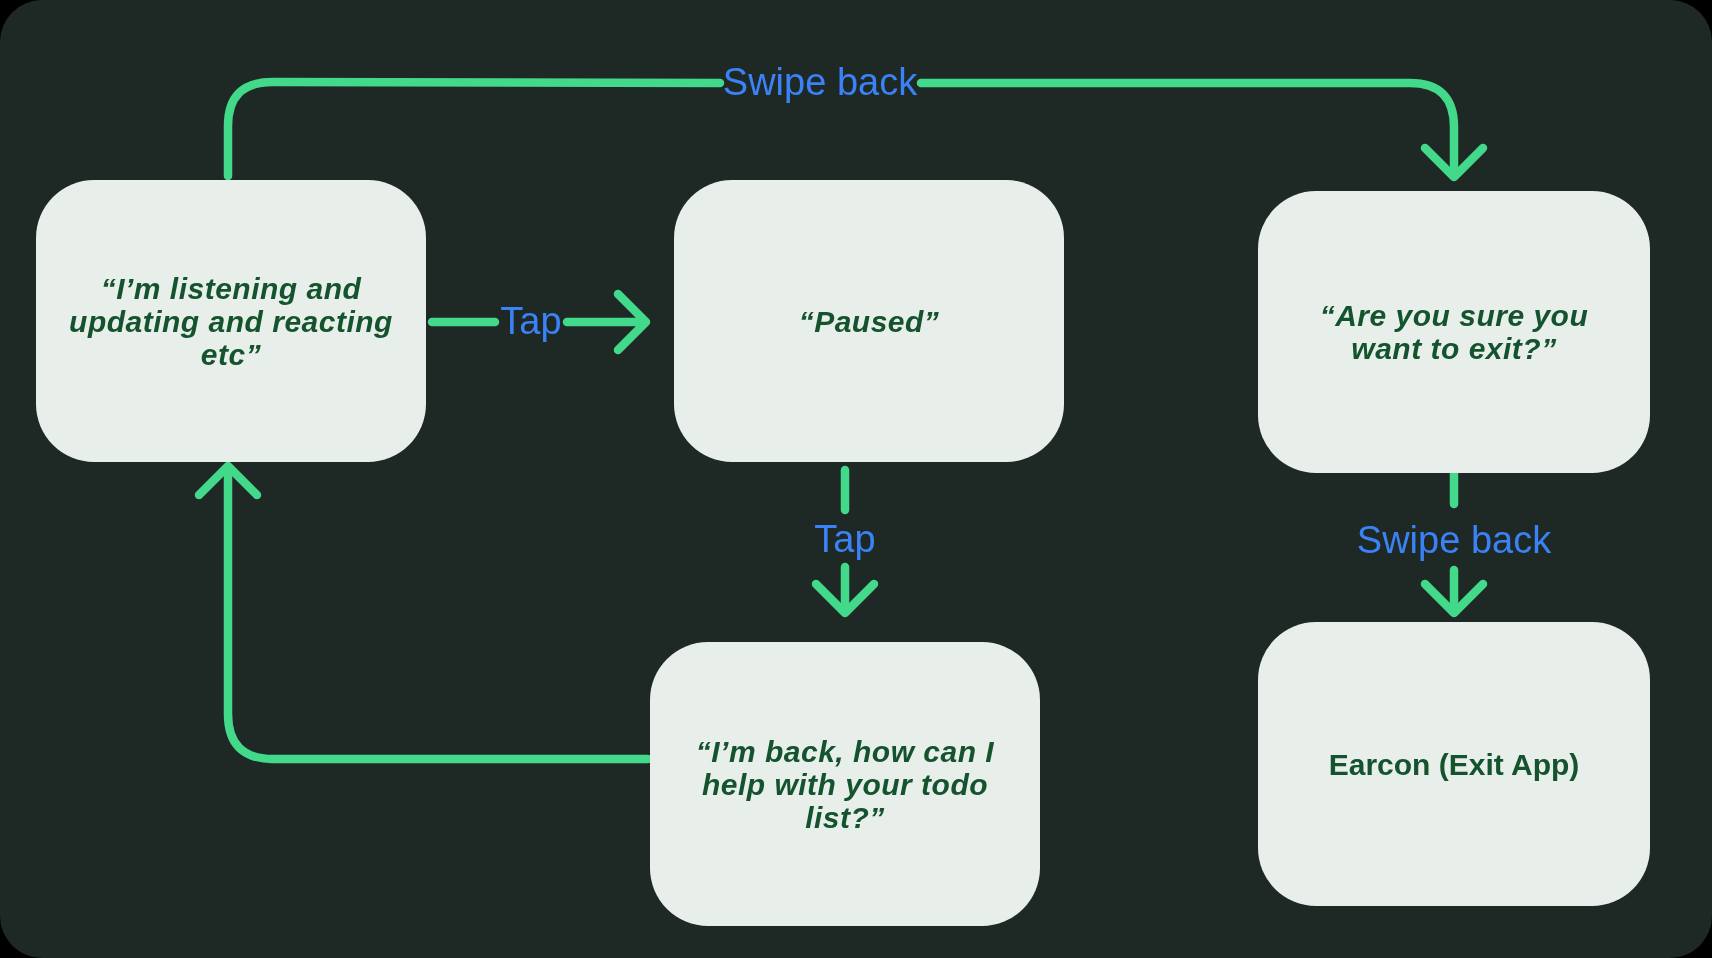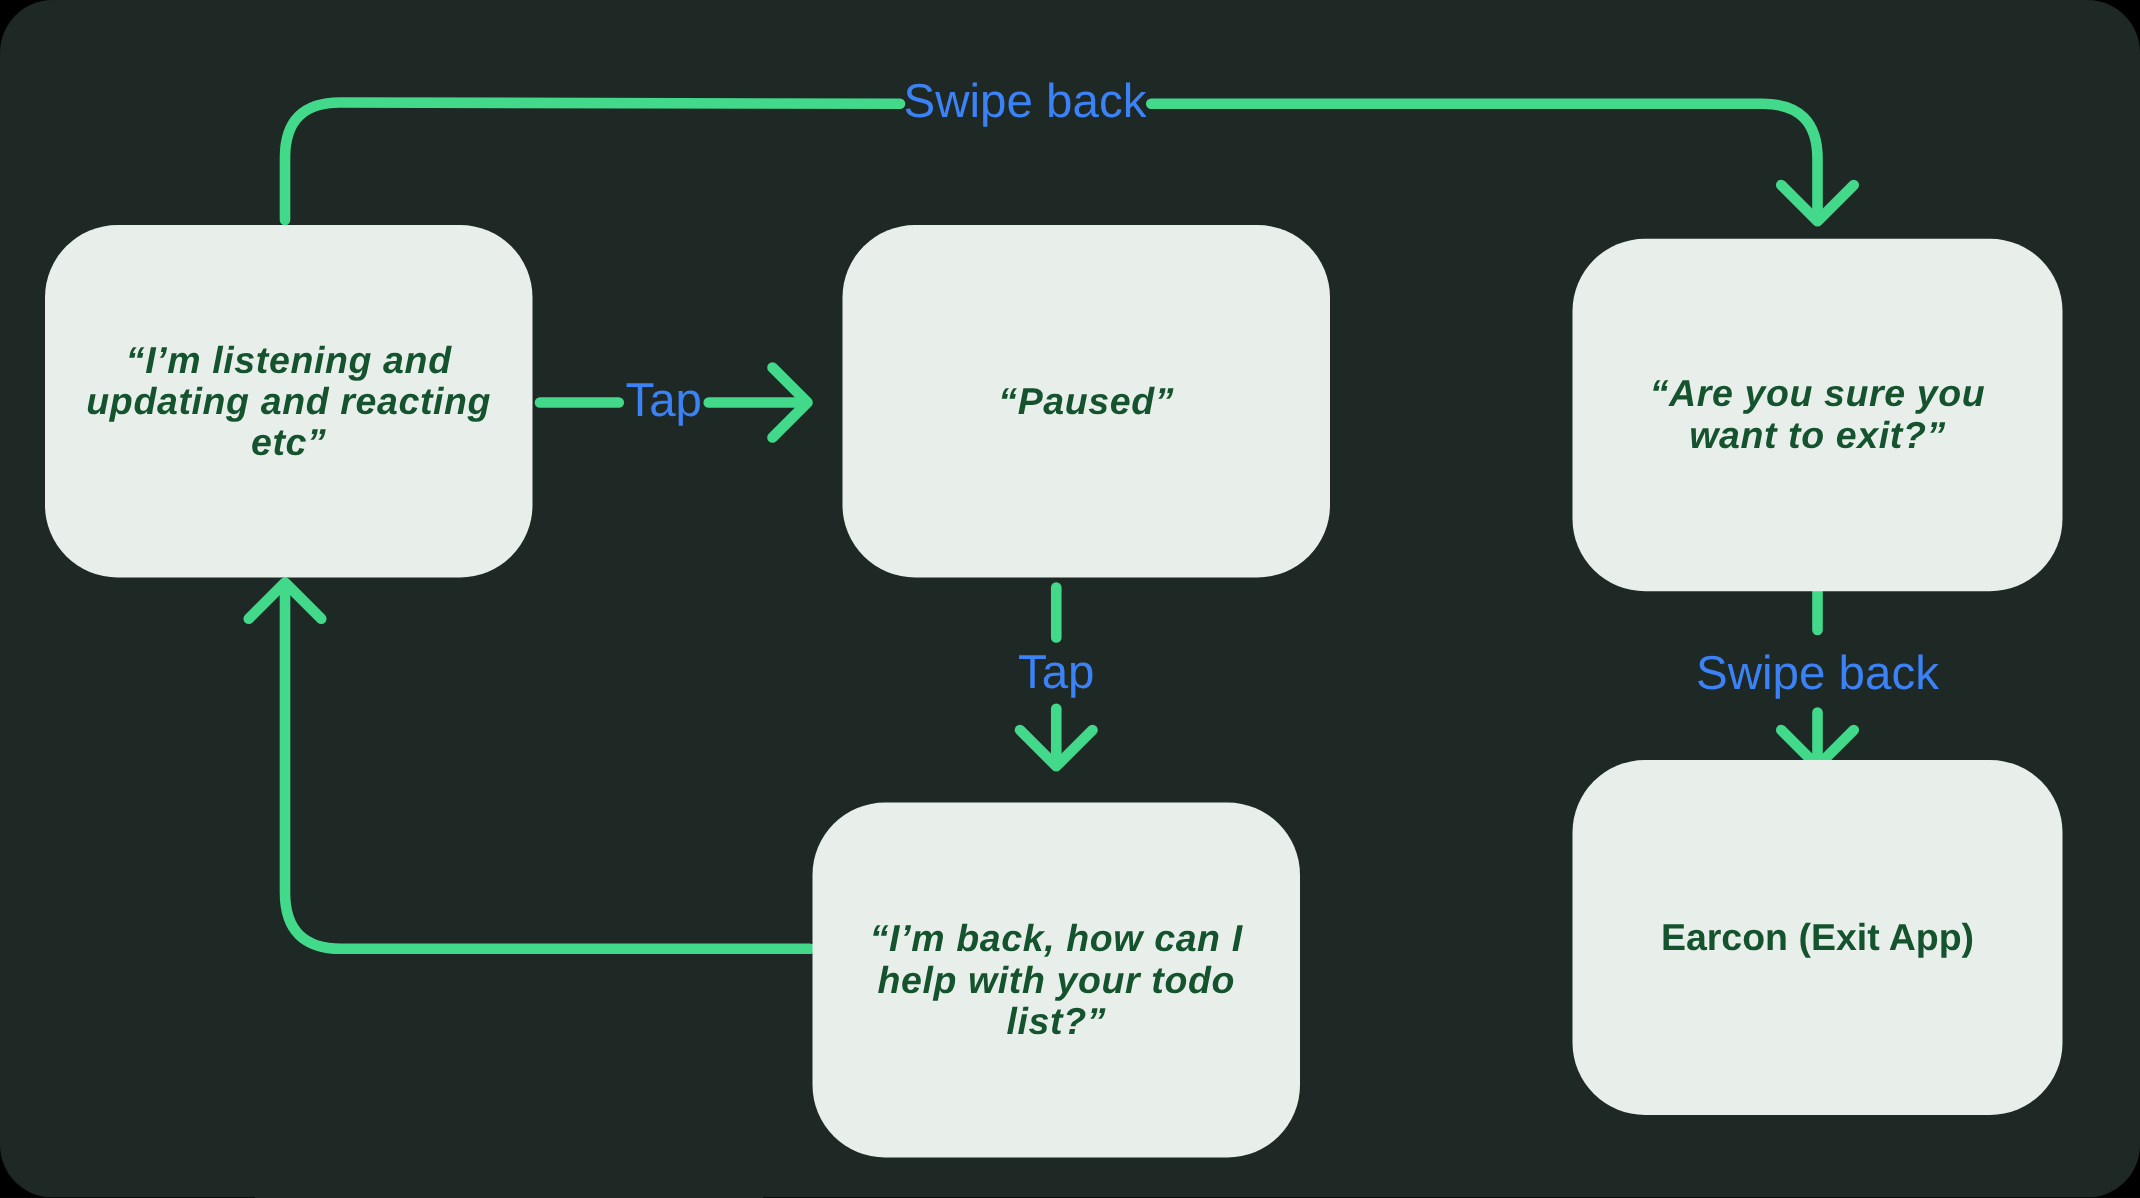--- a/index.html
+++ b/index.html
@@ -52,21 +52,21 @@
     padding: 0 14px;
     box-sizing: border-box;
   }
   .node.quote { font-style: italic; letter-spacing: 0.5px; }
   .node.plain { font-style: normal; }
 
   .n-listening   { left: 36px;   top: 180px; width: 390px; height: 282px; }
   .n-paused      { left: 650px;  top: 180px; width: 390px; height: 282px; margin-left: 24px; }
   .n-confirm     { left: 1258px; top: 191px; width: 392px; height: 282px; }
   .n-backtodo    { left: 650px;  top: 622px; width: 390px; height: 284px; margin-top: 20px; }
-  .n-earcon      { left: 1258px; top: 608px; width: 392px; height: 284px; }
+  .n-earcon      { left: 1258px; top: 622px; width: 392px; height: 284px; }
 
   .edge-label {
     position: absolute;
     transform: translate(-50%, -50%);
     color: #3b82f6;
     font-size: 38px;
     font-weight: normal;
     white-space: nowrap;
   }
   .el-swipe-top  { left: 820px;  top: 82px;  }

